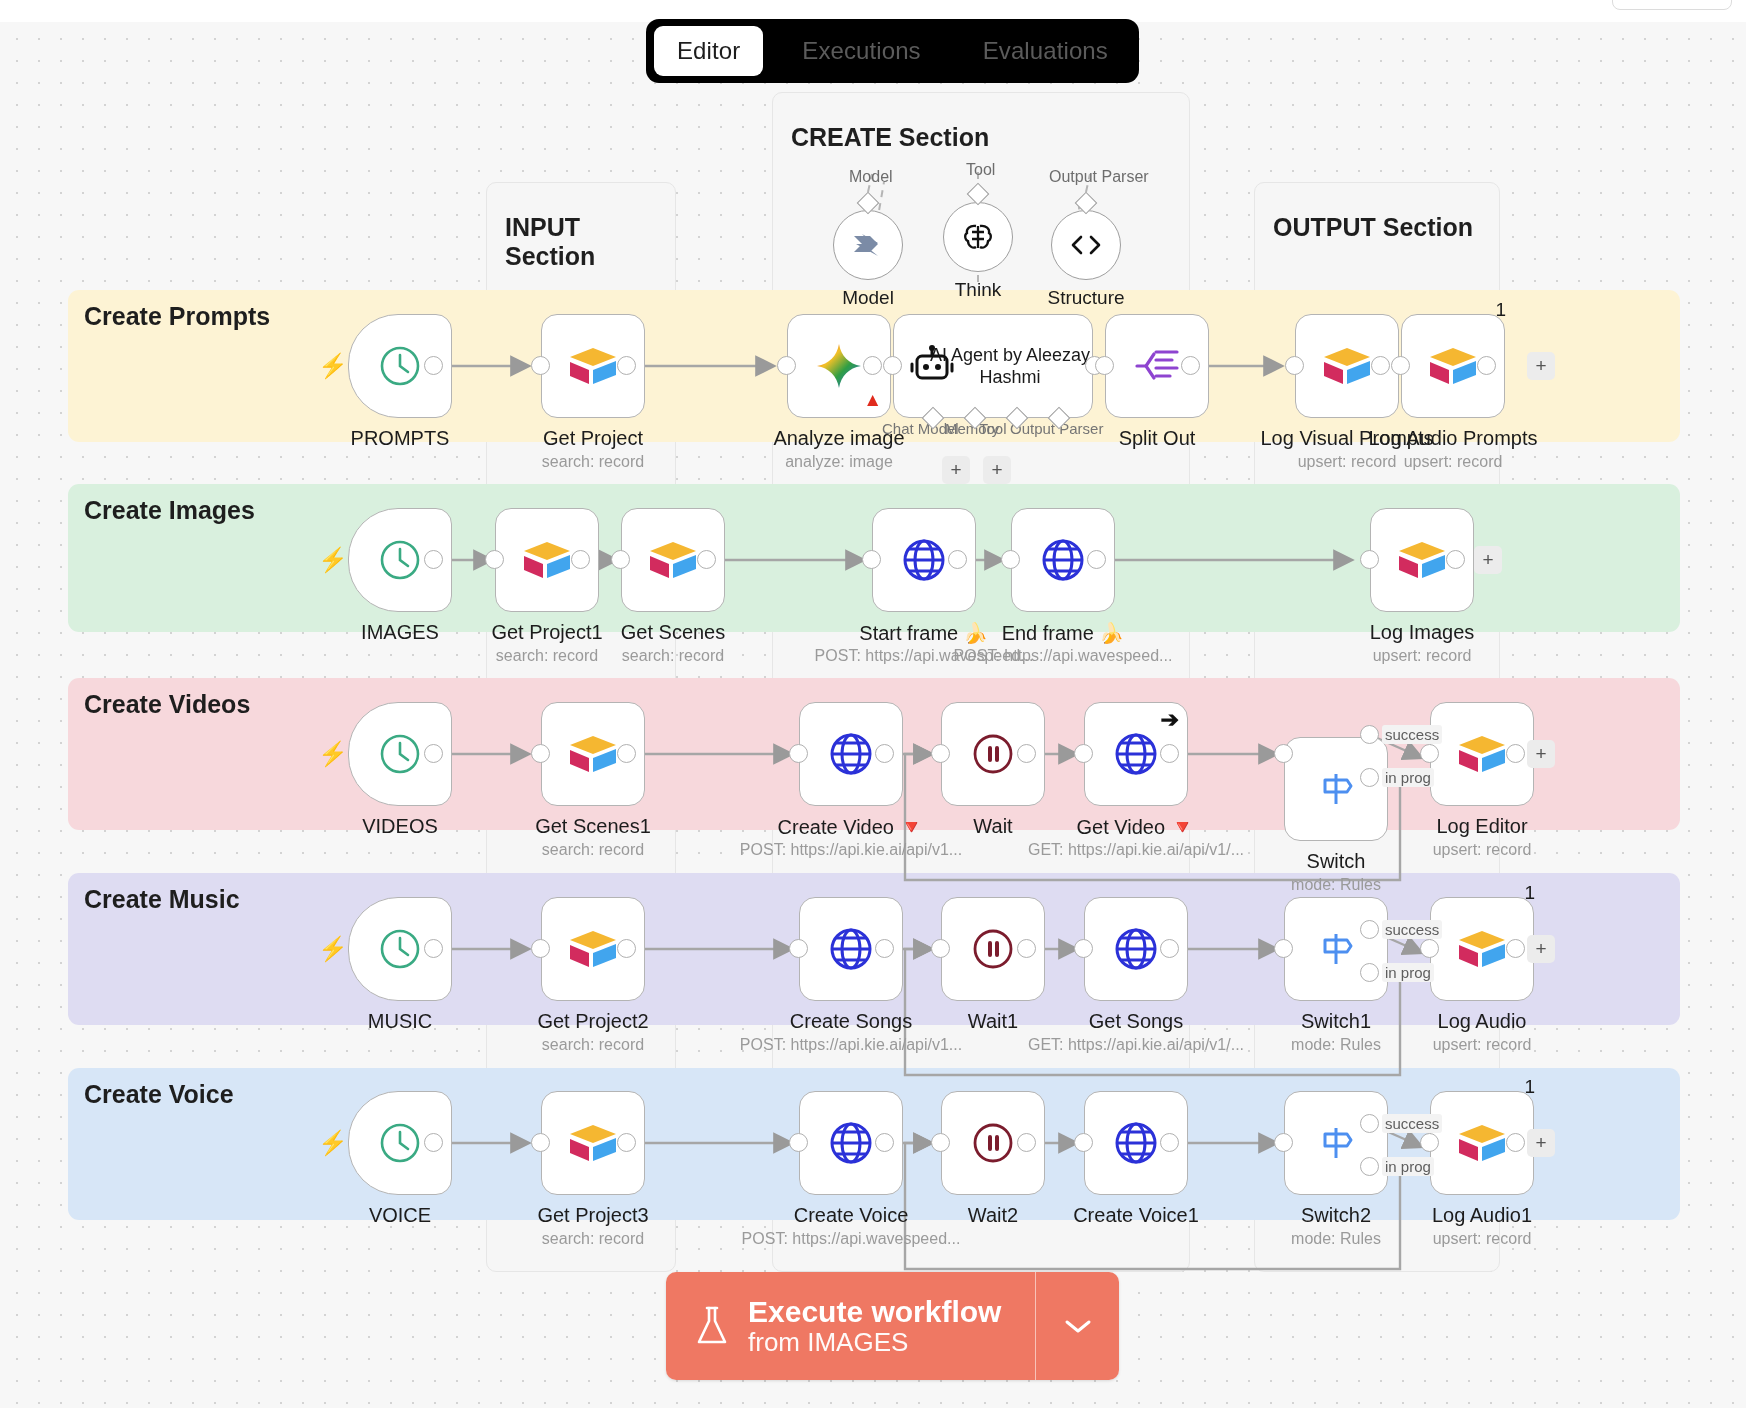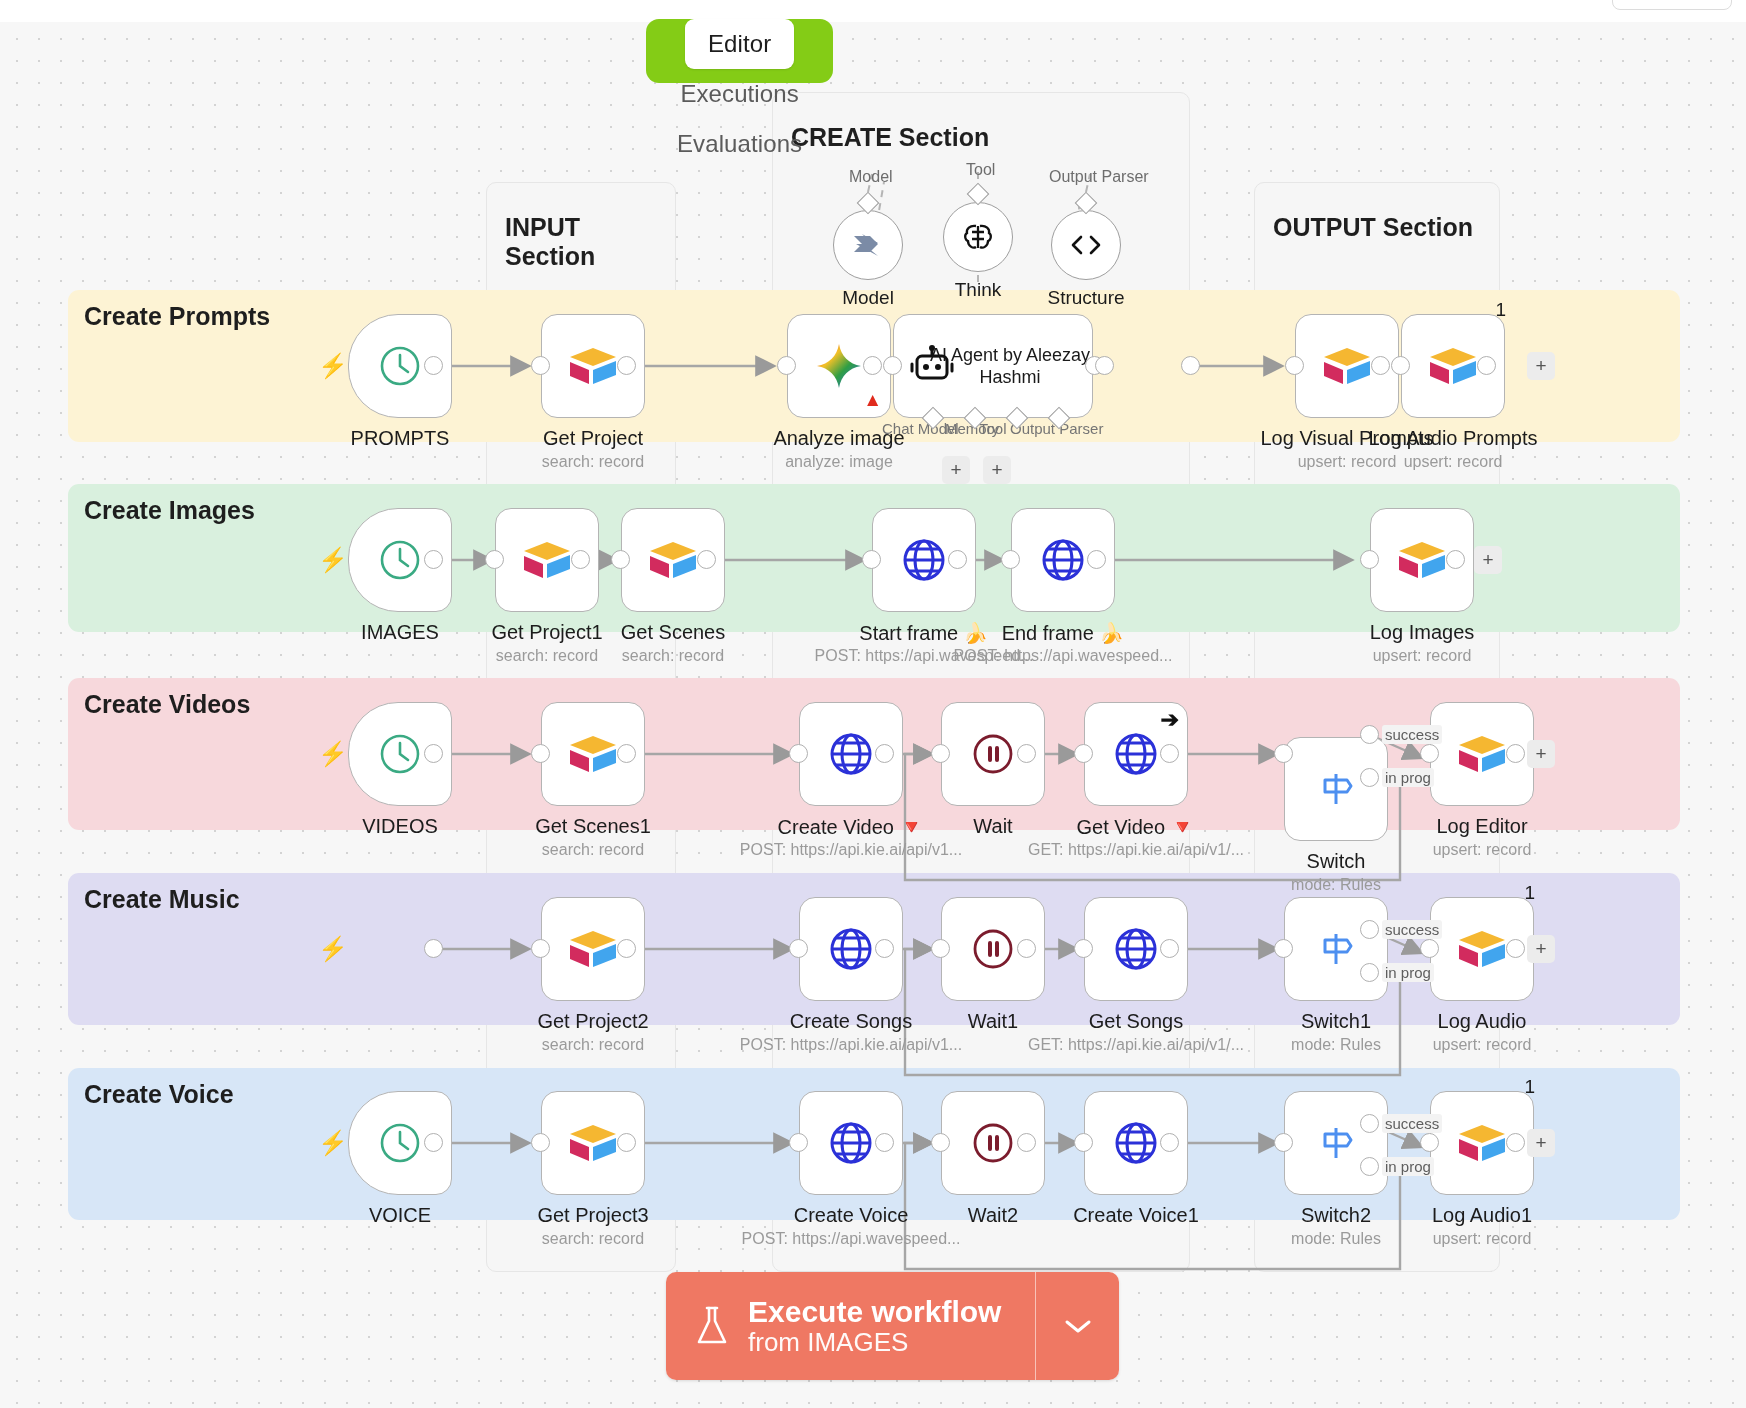--- a/index.html
+++ b/index.html
@@ -18,22 +18,22 @@
     background-size:22px 22px;
     background-position:6px 6px;
   }
   #topstrip{ position:absolute; left:0; top:0; width:1746px; height:22px; background:#fff; }
   #topstrip .rtbox{ position:absolute; right:14px; top:-22px; width:120px; height:32px;
     border:1px solid #dcdcdc; border-radius:8px; background:#fff; }
 
   
   .tabbar{
     position:absolute; left:646px; top:19px; height:64px;
-    background:#84cc16; border-radius:13px;
-    display:flex; align-items:center; padding:0 8px; gap:0; z-index:60;flex-direction:column;
+    background:#000000; border-radius:13px;
+    display:flex; align-items:center; padding:0 8px; gap:16px; z-index:60;
   }
   .tab{
     font-size:24px; color:#5b5b5b; padding:11px 23px; border-radius:9px;
     cursor:pointer; white-space:nowrap; letter-spacing:.1px;
   }
   .tab.active{ background:#fff; color:#1d1d1d; box-shadow:0 1px 2px rgba(0,0,0,.10); }
 
   
   .vgroup{
     position:absolute; background:#f6f6f6; border:1px solid #e6e6e6; border-radius:10px; z-index:1;
@@ -325,20 +325,30 @@
   <div class="diamond" style="left:1009px; top:388px;"></div>
   <div class="diamond" style="left:1051px; top:388px;"></div>
   <div class="conn-cap" style="left:882px; top:398px;">Chat Model</div>
   <div class="conn-cap" style="left:945px; top:398px;">Memory</div>
   <div class="conn-cap" style="left:979px; top:398px;">Tool</div>
   <div class="conn-cap" style="left:1010px; top:398px;">Output Parser</div>
   <div class="plusbtn" style="left:942px; top:434px;">+</div>
   <div class="plusbtn" style="left:983px; top:434px;">+</div>
 
   <div class="dot" style="left:1095px; top:334px;"></div>
+  <div class="node" style="left:1105px; top:292px;">
+    <svg width="46" height="42" viewBox="0 0 46 42">
+      <g stroke="#8e44d0" stroke-width="3.2" stroke-linecap="round" fill="none">
+        <path d="M3,21 L12,21"></path>
+        <path d="M12,21 L20,9 M12,21 L20,33"></path>
+        <path d="M22,7 L43,7 M22,15 L38,15 M22,23 L43,23 M22,31 L36,31"></path>
+      </g>
+    </svg>
+    <div class="nlabel">Split Out</div>
+  </div>
   <div class="dot" style="left:1181px; top:334px;"></div>
 
   <div class="dot" style="left:1285px; top:334px;"></div>
   <div class="node" style="left:1295px; top:292px;">
     <svg width="52" height="44" viewBox="0 0 52 44">
       <path d="M26,4 L49,13 L26,22 L3,13 Z" fill="#f5b731"></path>
       <path d="M3,18 L22,26 L22,40 L3,32 Z" fill="#d22b5e"></path>
       <path d="M26,26 L49,17 L49,31 L26,40 Z" fill="#41a5ee"></path>
     </svg>
     <div class="nlabel">Log Visual Prompts</div>
@@ -520,20 +530,27 @@
       <path d="M3,18 L22,26 L22,40 L3,32 Z" fill="#d22b5e"></path>
       <path d="M26,26 L49,17 L49,31 L26,40 Z" fill="#41a5ee"></path>
     </svg>
     <div class="nlabel">Log Editor</div>
     <div class="nsub">upsert: record</div>
   </div>
   <div class="dot" style="left:1506px; top:722px;"></div>
   <div class="plusbtn" style="left:1527px; top:718px;">+</div>
 
   <div class="bolt" style="left:318px; top:913px;">⚡</div>
+  <div class="node trigger" style="left:348px; top:875px;">
+    <svg width="46" height="46" viewBox="0 0 46 46">
+      <circle cx="23" cy="23" r="18" fill="none" stroke="#3aaa83" stroke-width="2.6"></circle>
+      <path d="M23,12 L23,23 L31,29" fill="none" stroke="#3aaa83" stroke-width="2.6" stroke-linecap="round"></path>
+    </svg>
+    <div class="nlabel">MUSIC</div>
+  </div>
   <div class="dot" style="left:424px; top:917px;"></div>
 
   <div class="dot" style="left:531px; top:917px;"></div>
   <div class="node" style="left:541px; top:875px;">
     <svg width="52" height="44" viewBox="0 0 52 44">
       <path d="M26,4 L49,13 L26,22 L3,13 Z" fill="#f5b731"></path>
       <path d="M3,18 L22,26 L22,40 L3,32 Z" fill="#d22b5e"></path>
       <path d="M26,26 L49,17 L49,31 L26,40 Z" fill="#41a5ee"></path>
     </svg>
     <div class="nlabel">Get Project2</div>

